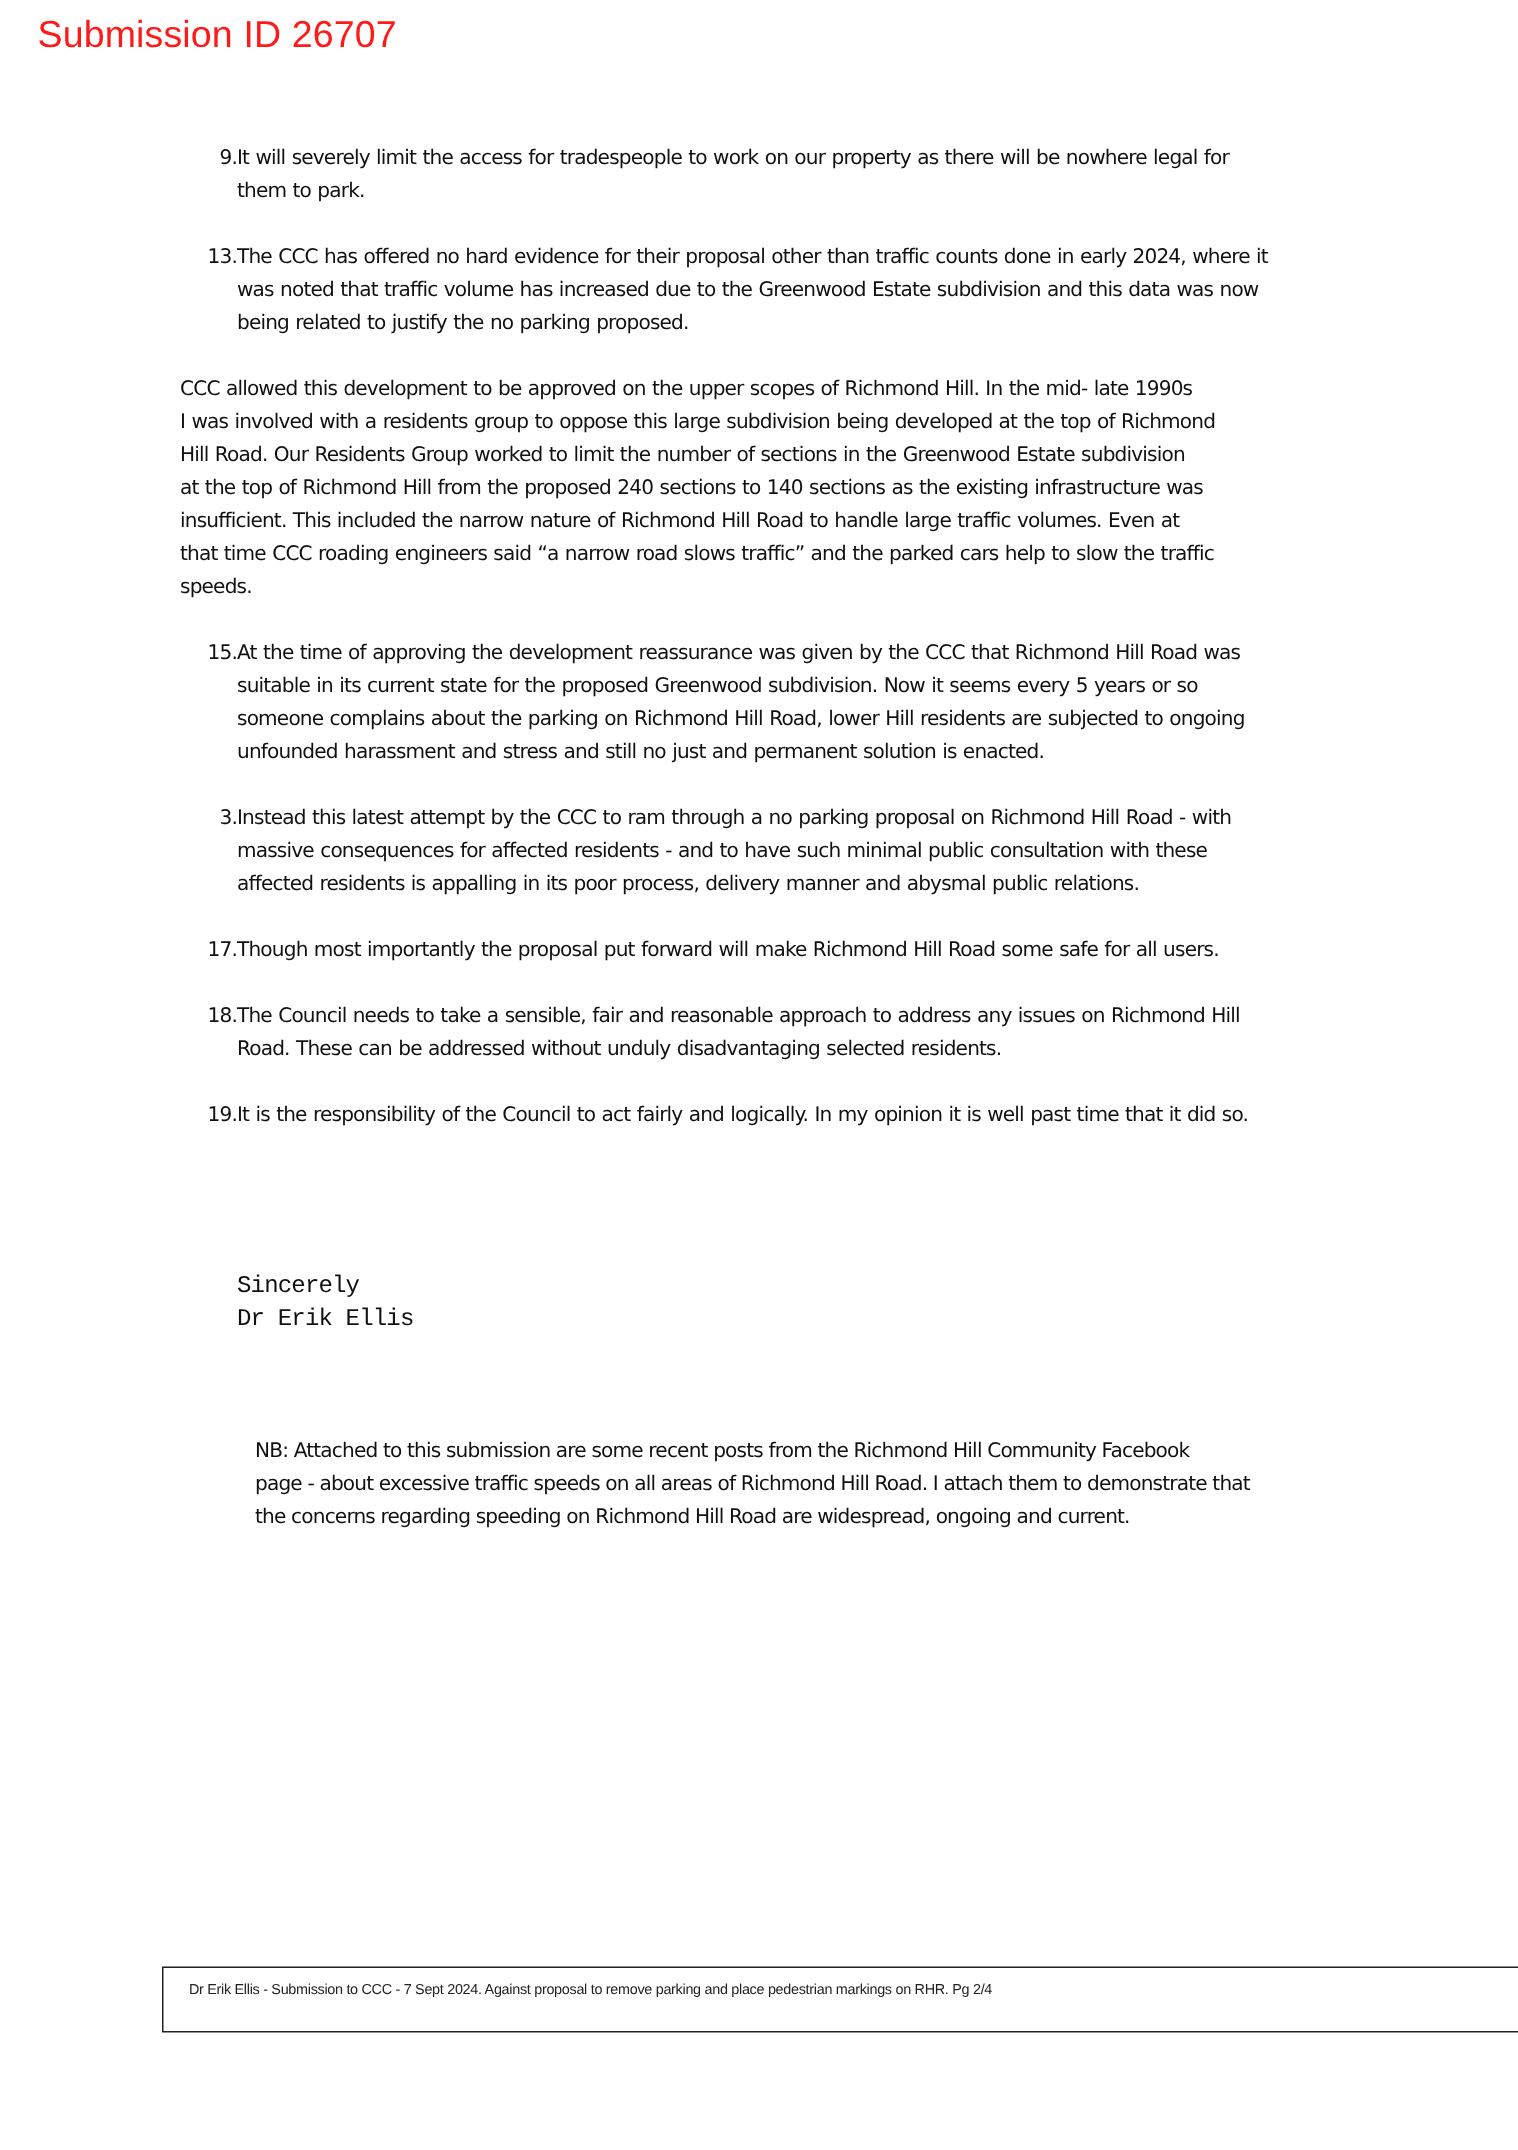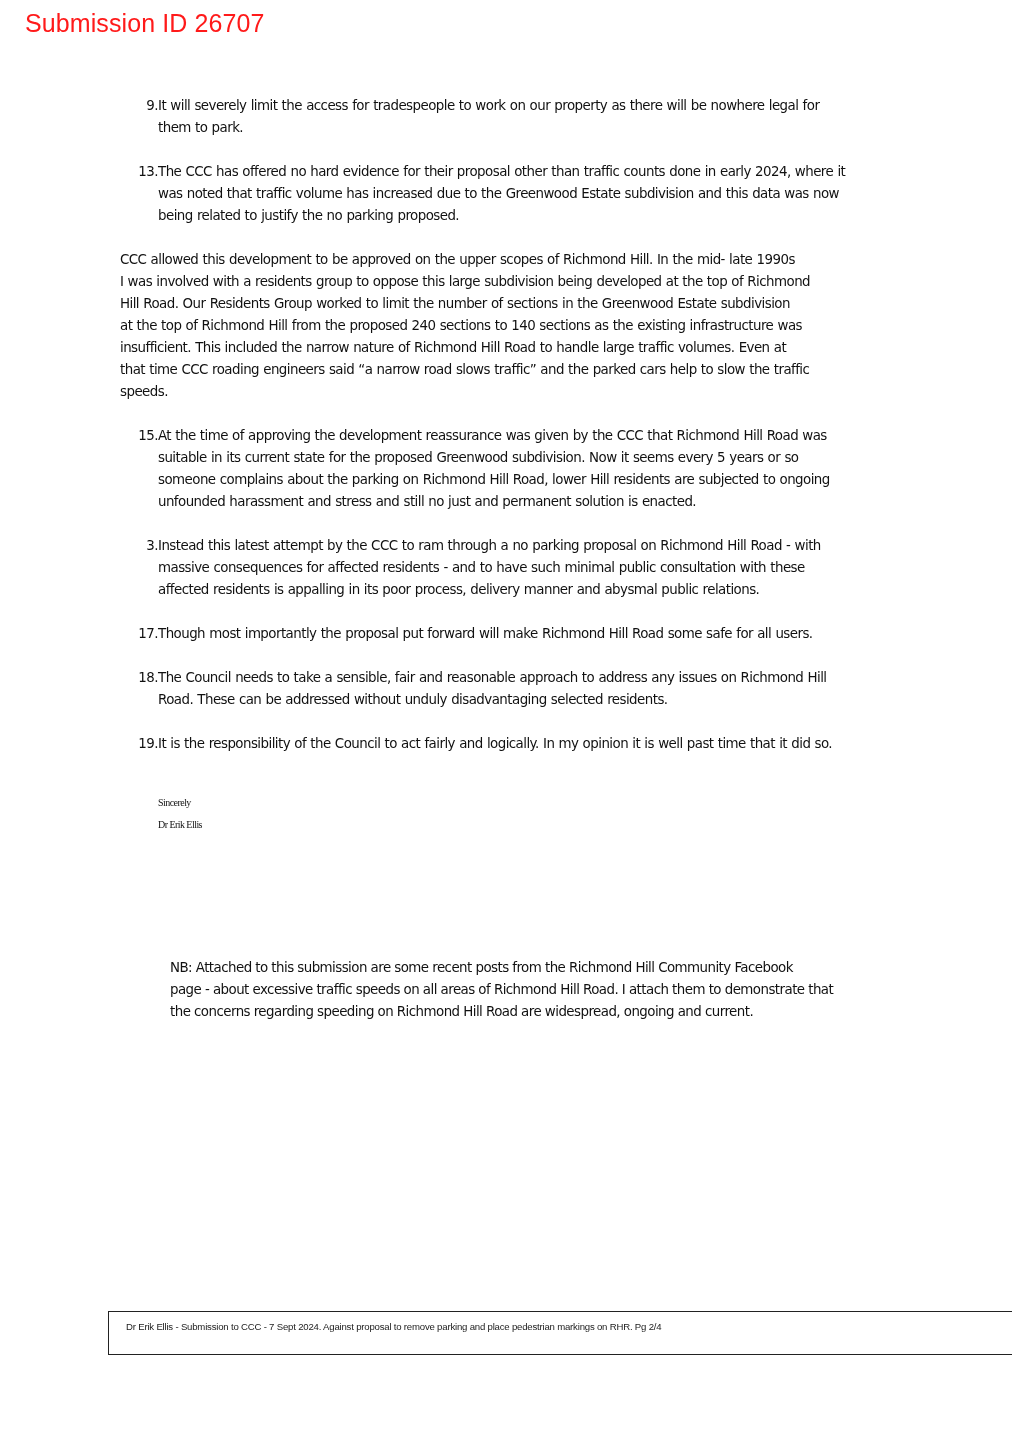--- a/index.html
+++ b/index.html
@@ -16,22 +16,22 @@
     position: absolute; left: 120px; top: 95px; width: 800px;
     font-family: "DejaVu Sans", sans-serif;
     font-size: 13.4px; line-height: 22px; letter-spacing: -0.55px;
     word-spacing: 0.5px;
   }
   .item { display: flex; margin: 0; }
   .item .num { width: 38px; flex: none; text-align: right; padding-right: 0; box-sizing: border-box; }
   .item .num span { display: inline-block; width: 30px; text-align: right; }
   .item .txt { flex: 1; padding-left: 0; white-space: pre-line; }
   .gap { height: 22px; }
-  .sign { position: absolute; left: 158px; top: 792px;
-    font-family: Liberation Serif, serif; font-size: 10px; line-height: 22px; letter-spacing: -0.55px; }
+  .sign { position: absolute; left: 158px; top: 846px;
+    font-family: Liberation Mono, monospace; font-size: 16px; line-height: 22px; letter-spacing: -0.55px; }
   .nb { position: absolute; left: 170px; top: 957px; width: 760px;
     font-family: "DejaVu Sans", sans-serif; font-size: 13.4px; line-height: 22px; letter-spacing: -0.55px; white-space: pre-line; }
   .footer-box {
     position: absolute; left: 108px; top: 1311px; width: 932px; height: 44px;
     border: 1.5px solid #222222; box-sizing: border-box;
   }
   .footer-text {
     position: absolute; left: 17px; top: 9px;
     font-family: "Liberation Sans", sans-serif; font-size: 9.6px; color: #222222;
     letter-spacing: -0.2px; white-space: nowrap;

